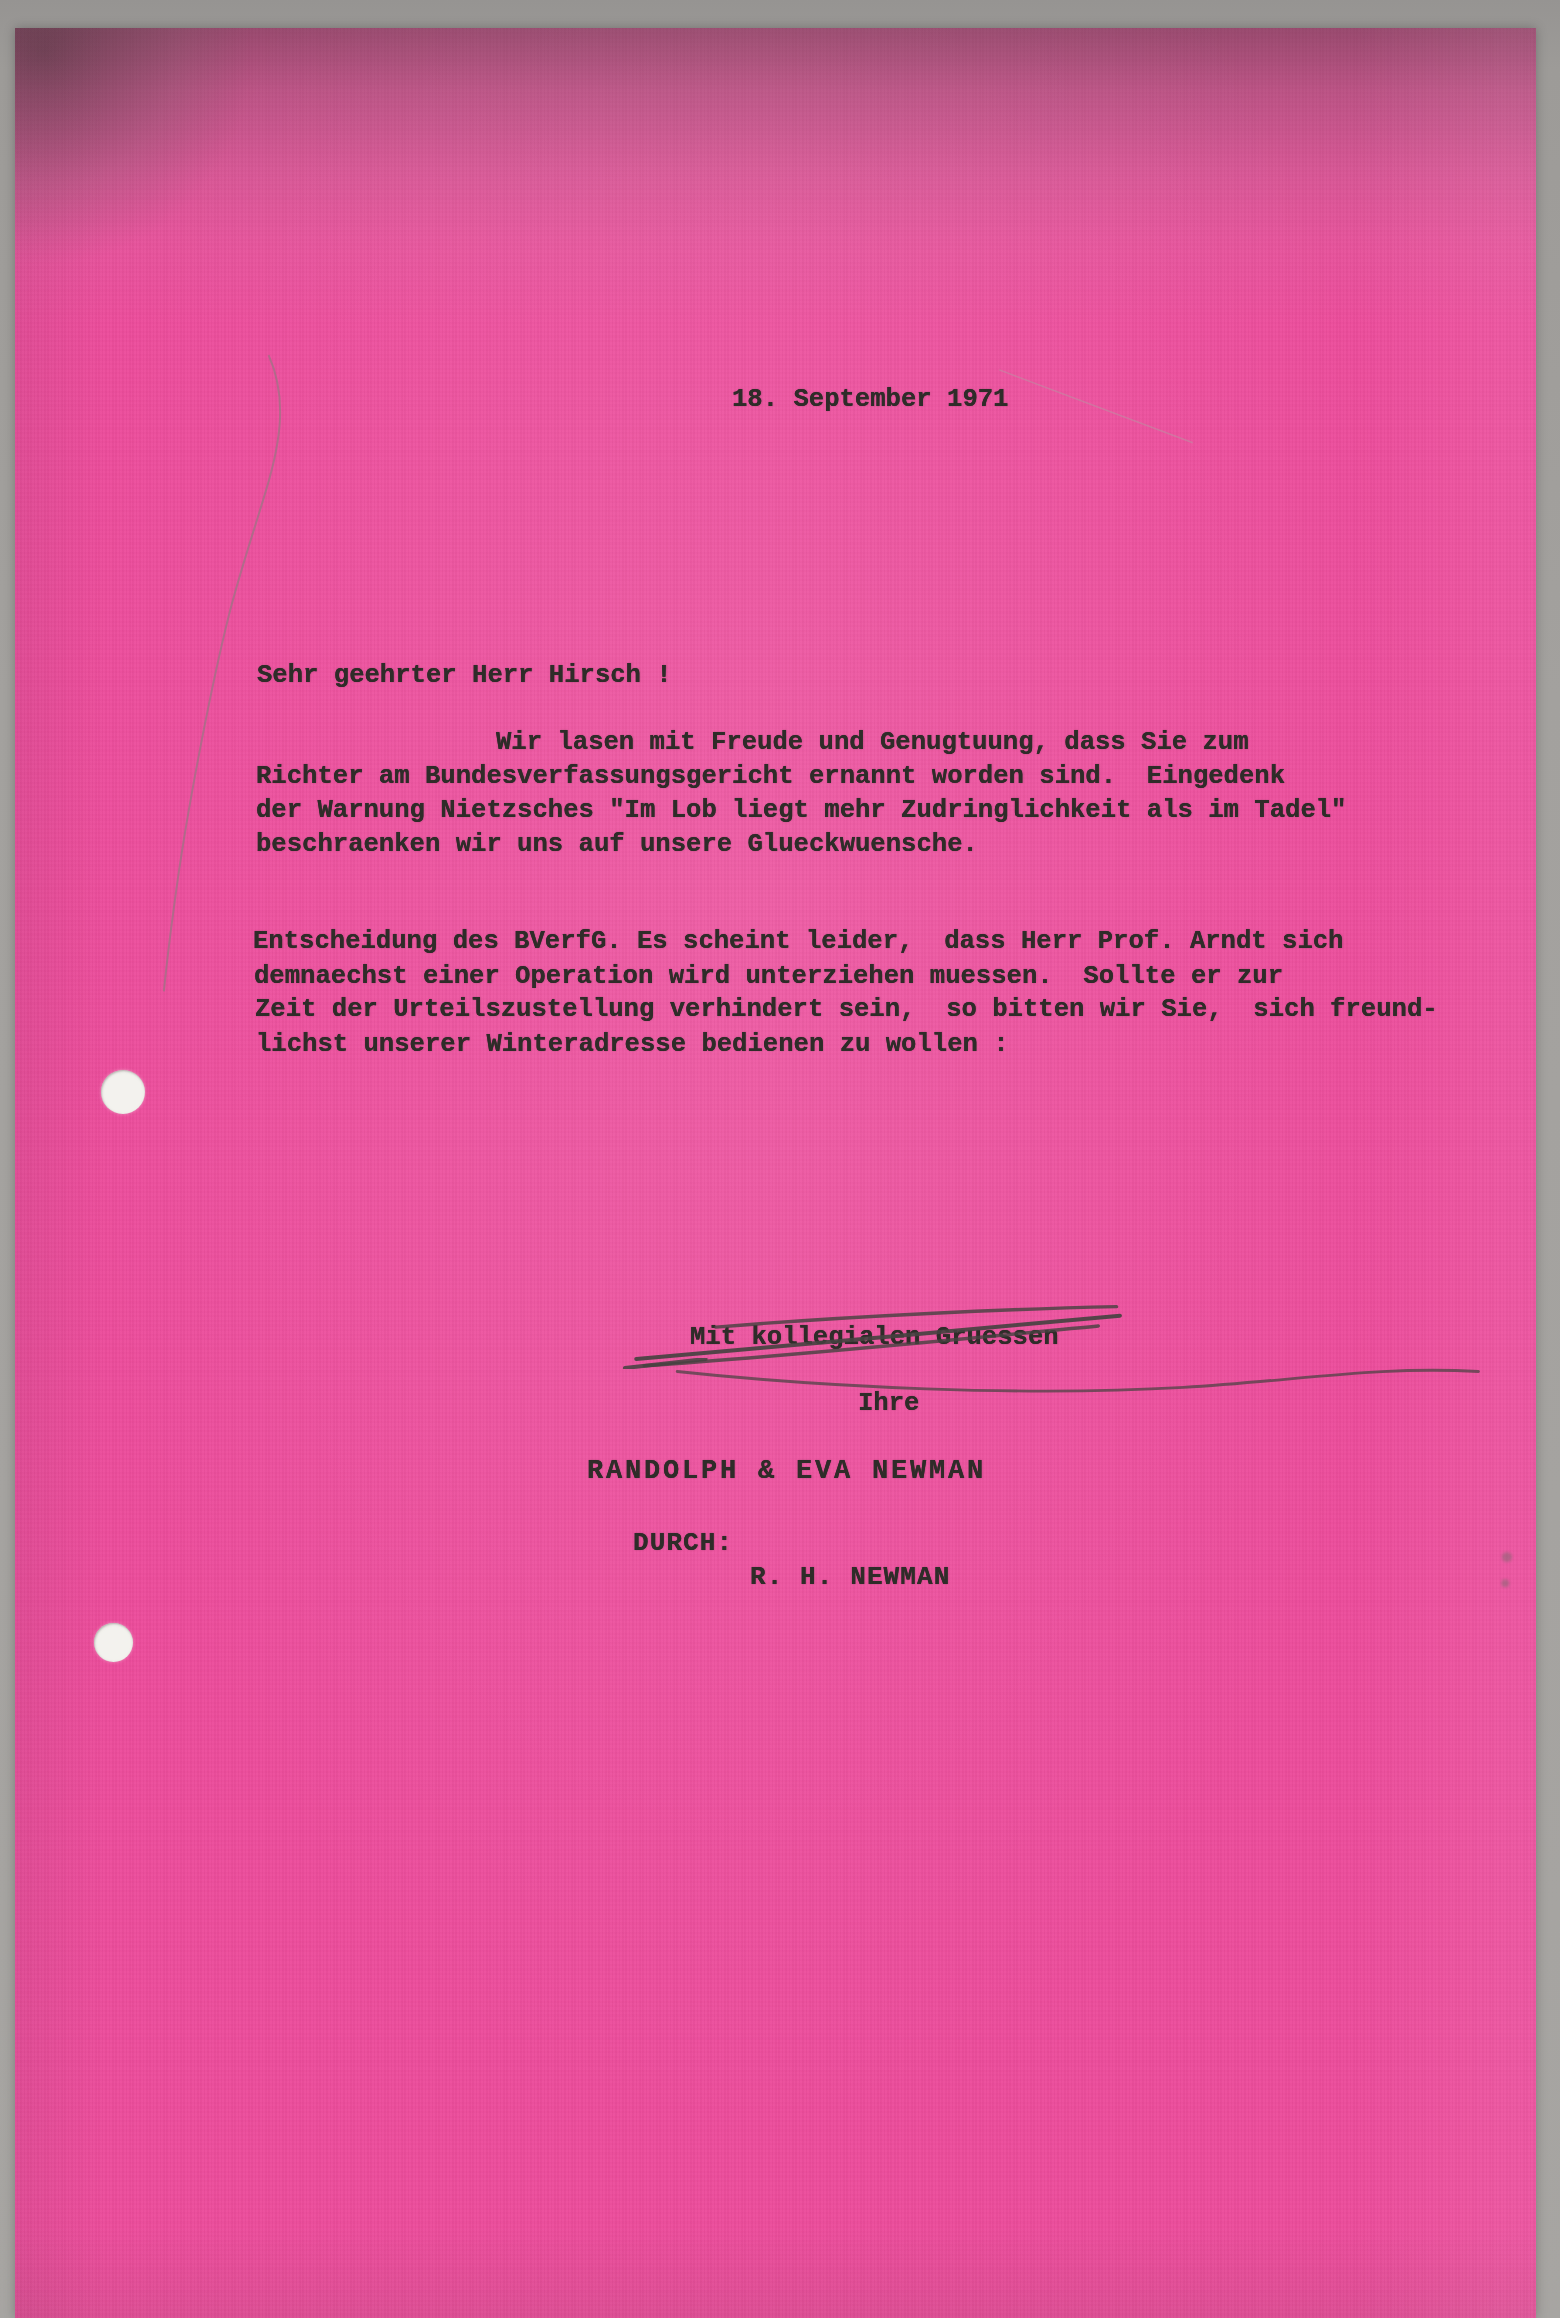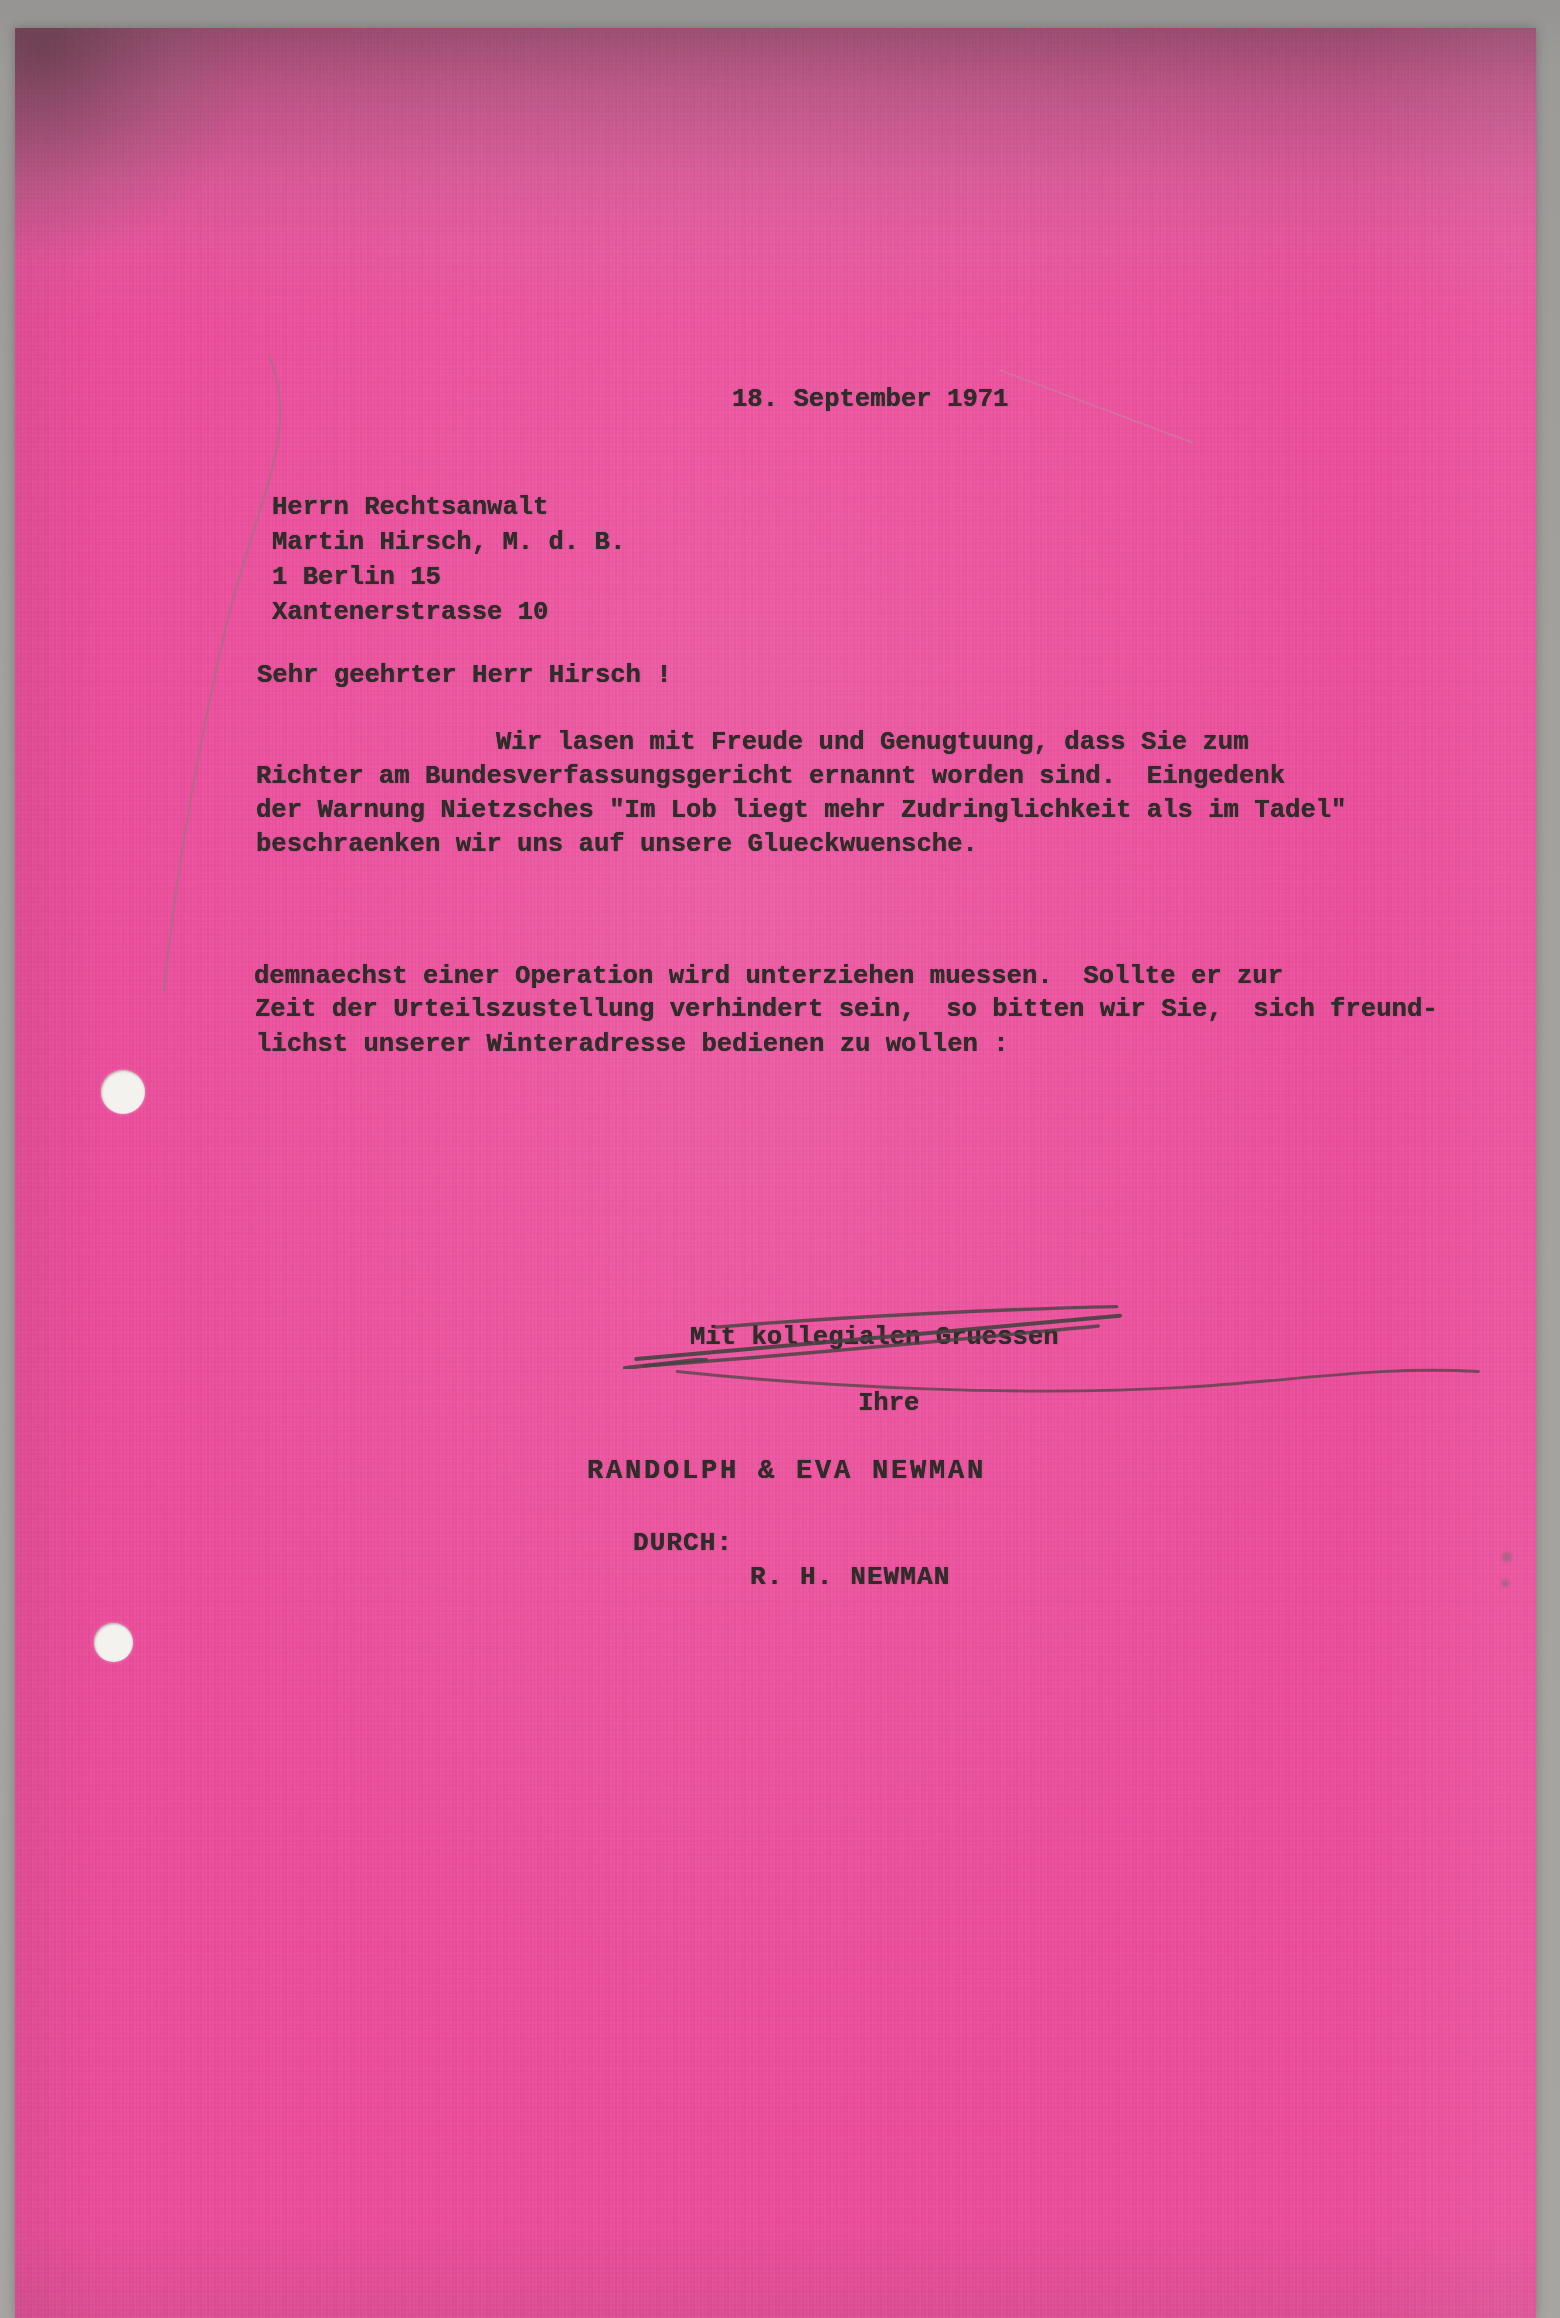--- a/index.html
+++ b/index.html
@@ -75,34 +75,29 @@
   <div class="corner-fold"></div>
   <div class="lighting"></div>
 
   <div class="hole h1"></div>
   <div class="hole h2"></div>
 
   <div class="text-layer">
 
     <div class="t" style="left:717px;top:358px;">18. September 1971</div>
 
-    <div class="addr">
-      <div class="t">Herrn Rechtsanwalt</div>
-      <div class="t">Martin Hirsch, M. d. B.</div>
-      <div class="t">1 Berlin 15</div>
-      <div class="t">Xantenerstrasse 10</div>
-    </div>
 
     <div class="t" style="left:242px;top:634px;">Sehr geehrter Herr Hirsch !</div>
 
     <div class="t" style="left:241px;top:735px;">Richter am Bundesverfassungsgericht ernannt worden sind.  Eingedenk</div>
     <div class="t" style="left:481px;top:701px;">Wir lasen mit Freude und Genugtuung, dass Sie zum</div>
     <div class="t" style="left:241px;top:769px;">der Warnung Nietzsches "Im Lob liegt mehr Zudringlichkeit als im Tadel"</div>
     <div class="t" style="left:241px;top:803px;text-align:center;">beschraenken wir uns auf unsere Glueckwuensche.</div>
 
+    <div class="t" style="left:238px;top:900px;">Entscheidung des BVerfG. Es scheint leider,  dass Herr Prof. Arndt sich</div>
     <div class="t" style="left:239px;top:935px;">demnaechst einer Operation wird unterziehen muessen.  Sollte er zur</div>
     <div class="t" style="left:241px;top:1003px;">lichst unserer Winteradresse bedienen zu wollen :</div>
     <div class="t" style="left:240px;top:968px;">Zeit der Urteilszustellung verhindert sein,  so bitten wir Sie,  sich freund-</div>
 
     <div class="t" style="left:675px;top:1296px;">Mit kollegialen Gruessen</div>
 
     <div class="t" style="left:843px;top:1362px;">Ihre</div>
 
     <div class="t sig-names" style="left:572px;top:1429px;">RANDOLPH &amp; EVA NEWMAN</div>
 

